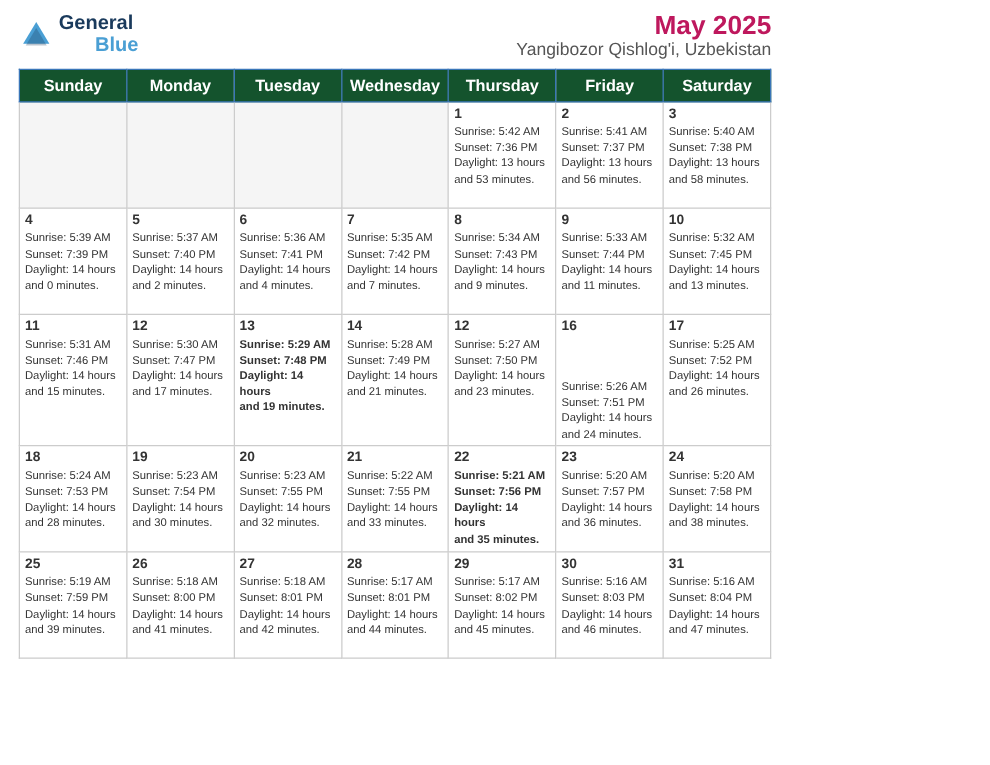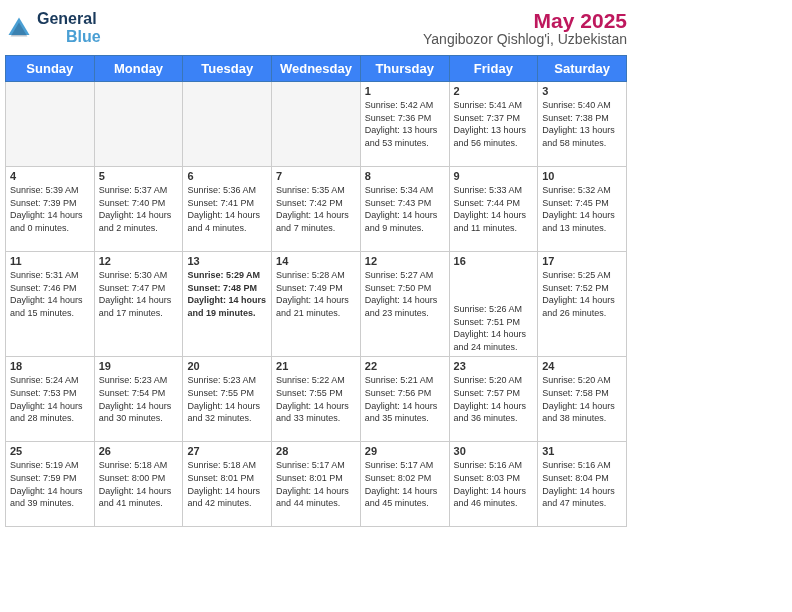--- a/index.html
+++ b/index.html
@@ -6,21 +6,21 @@
     body {
       font-family: Arial, sans-serif;
       background: #fff;
       width: 792px;
       height: 612px;
       overflow: hidden;
     }
     .page {
       width: 632px;
       height: 612px;
-      padding: 10px 5px;
+      padding: 10px 15px;
     }
     .header {
       display: flex;
       justify-content: space-between;
       align-items: flex-start;
       margin-bottom: 8px;
     }
     .logo {
       display: flex;
       align-items: center;
@@ -42,21 +42,21 @@
     .subtitle {
       font-size: 14px;
       color: #555;
     }
     .calendar {
       width: 100%;
       border-collapse: collapse;
       table-layout: fixed;
     }
     .calendar th {
-      background: #3b82f6;
+      background: #14532d;
       color: #fff;
       text-align: center;
       padding: 5px 3px;
       font-size: 13px;
       font-weight: bold;
       border: 1px solid #3a76b8;
     }
     .calendar td {
       border: 1px solid #ccc;
       vertical-align: top;
@@ -272,21 +272,21 @@
           </td>
           <td>
             <span class="day-num">21</span>
             <div class="day-info" style="white-space: pre-line;">Sunrise: 5:22 AM
 Sunset: 7:55 PM
 Daylight: 14 hours
 and 33 minutes.</div>
           </td>
           <td>
             <span class="day-num">22</span>
-            <div class="day-info" style="white-space: pre-line;">Sunrise: 5:21 AM
+            <div class="day-info" style="white-space: pre-line; font-weight: bold;">Sunrise: 5:21 AM
 Sunset: 7:56 PM
 Daylight: 14 hours
 and 35 minutes.</div>
           </td>
           <td>
             <span class="day-num">23</span>
             <div class="day-info" style="white-space: pre-line;">Sunrise: 5:20 AM
 Sunset: 7:57 PM
 Daylight: 14 hours
 and 36 minutes.</div>

